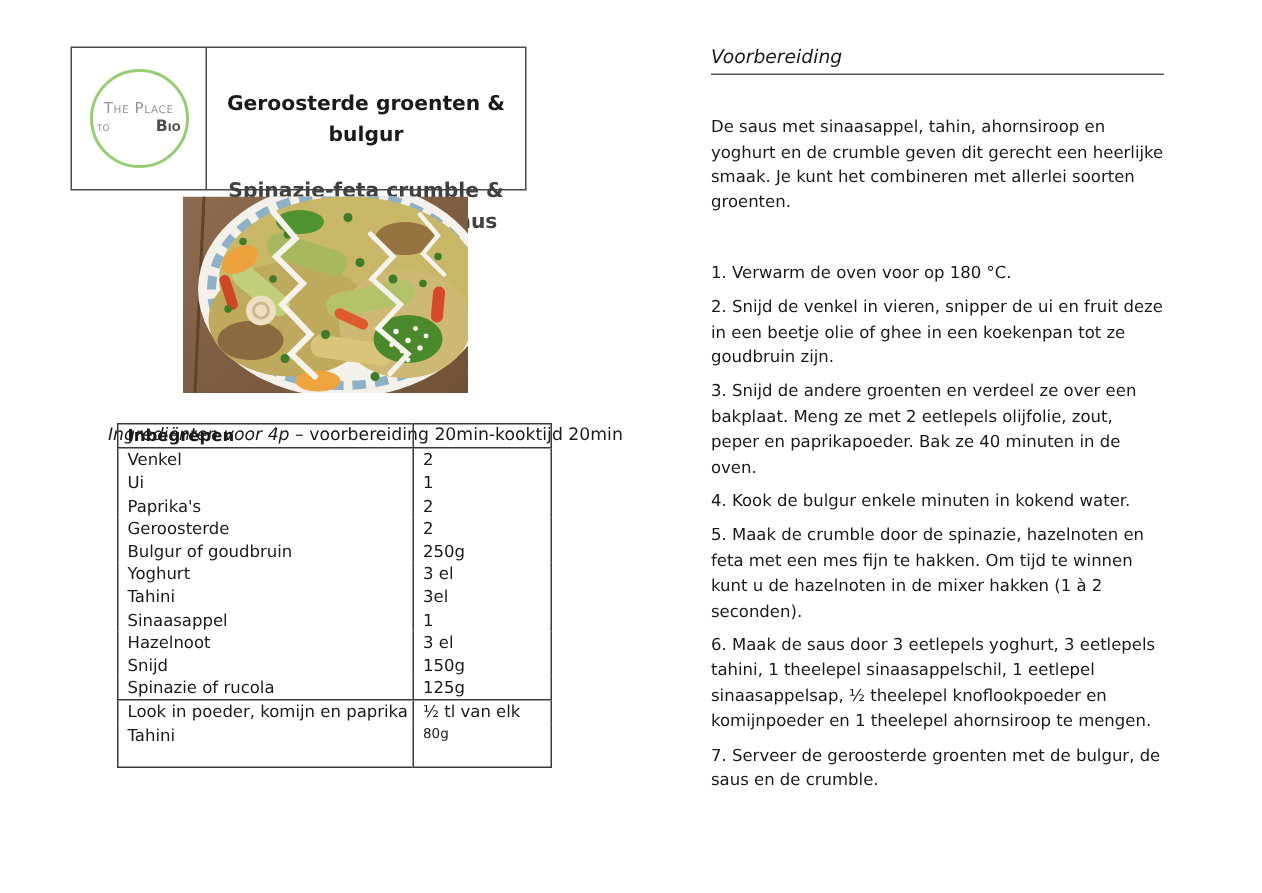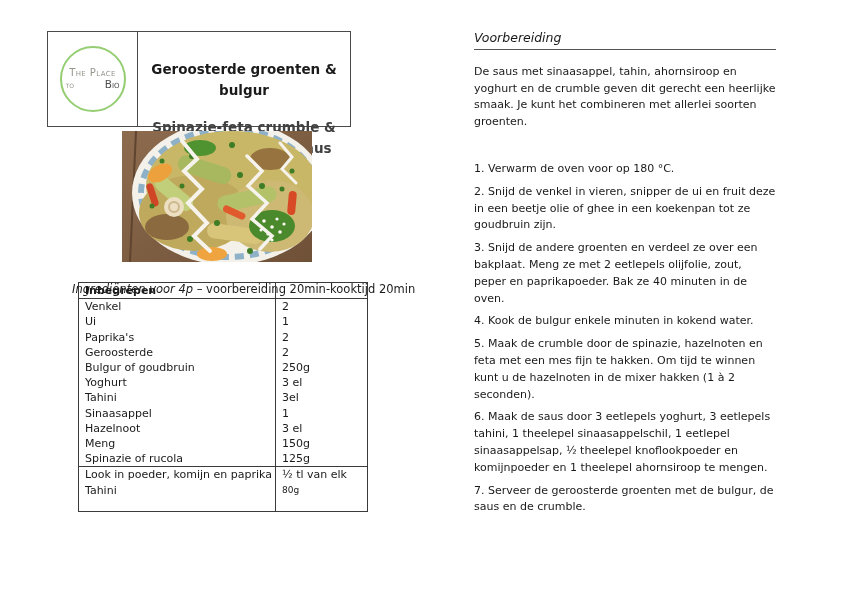--- a/index.html
+++ b/index.html
@@ -8,21 +8,21 @@
 
   
   .header-box{position:absolute;left:47px;top:31px;width:302px;height:94px;
               border:1px solid #4a4a4a;display:flex;background:#fff;}
   .logo-cell{width:103px;border-right:1px solid #4a4a4a;display:flex;
              align-items:center;justify-content:center;}
   .logo-circle{width:62px;height:62px;border:2px solid #95ce72;border-radius:50%;
                display:flex;flex-direction:column;align-items:center;justify-content:center;}
   .logo-l1{font-size:10px;color:#95958c;letter-spacing:.4px;font-variant:small-caps;line-height:11px;}
   .logo-l2{font-size:9px;color:#95958c;font-variant:small-caps;line-height:12px;}
-  .logo-l2 .bio{color:#4d4d4d;font-weight:400;font-size:10.5px;margin-left:28px;}
+  .logo-l2 .bio{color:#4d4d4d;font-weight:700;font-size:10.5px;margin-left:28px;}
   .title-cell{flex:1;padding-top:11px;text-align:center;}
   .title{font-size:13.5px;font-weight:bold;line-height:21px;width:200px;margin:16px auto;}
   .subtitle{font-size:13.5px;font-weight:bold;line-height:21px;color:#404040;width:212px;margin:0 auto;}
 
   
   .photo{position:absolute;left:122px;top:131px;width:190px;height:131px;}
   .photo svg{display:block;}
 
   
   .ing-heading{position:absolute;left:72px;top:282px;font-size:11.5px;white-space:pre;}
@@ -32,21 +32,21 @@
   .ing-table td{padding:0 4px 0 6px;height:15.2px;line-height:15.2px;overflow:hidden;white-space:nowrap;}
   .ing-table td.qty{border-left:1.4px solid #3a3a3a;}
   .ing-table tr.hdr td{font-weight:bold;border-bottom:1.4px solid #3a3a3a;}
   .ing-table tr.sep td{border-top:1.4px solid #3a3a3a;}
   .ing-table .small{font-size:9px;}
   .ing-table tr.filler td{height:13px;}
 
   
   .prep{position:absolute;left:474px;top:30px;width:302px;}
   .prep-heading{font-style:italic;font-size:12.5px;padding-bottom:4px;
-                border-bottom:1px solid #555;margin-bottom:14px;}
+                border-bottom:1px solid #555;margin-bottom:27px;}
   .prep .intro{font-size:11px;line-height:16.5px;margin:0 0 31px 0;}
   .prep .step{font-size:11px;line-height:16.8px;margin:0 0 6px 0;}
 </style>
 </head>
 <body>
 
 <div class="page">
 
   <div class="header-box">
     <div class="logo-cell">
@@ -163,21 +163,21 @@
         </tr>
     <tr>
           <td>Sinaasappel</td>
           <td class="qty">1</td>
         </tr>
     <tr>
           <td>Hazelnoot</td>
           <td class="qty">3 el</td>
         </tr>
     <tr>
-          <td>Meng</td>
+          <td>Snijd</td>
           <td class="qty">150g</td>
         </tr>
     <tr>
           <td>Spinazie of rucola</td>
           <td class="qty">125g</td>
         </tr>
     <tr class="sep">
           <td>Look in poeder, komijn en paprika</td>
           <td class="qty">½ tl van elk</td>
         </tr>

